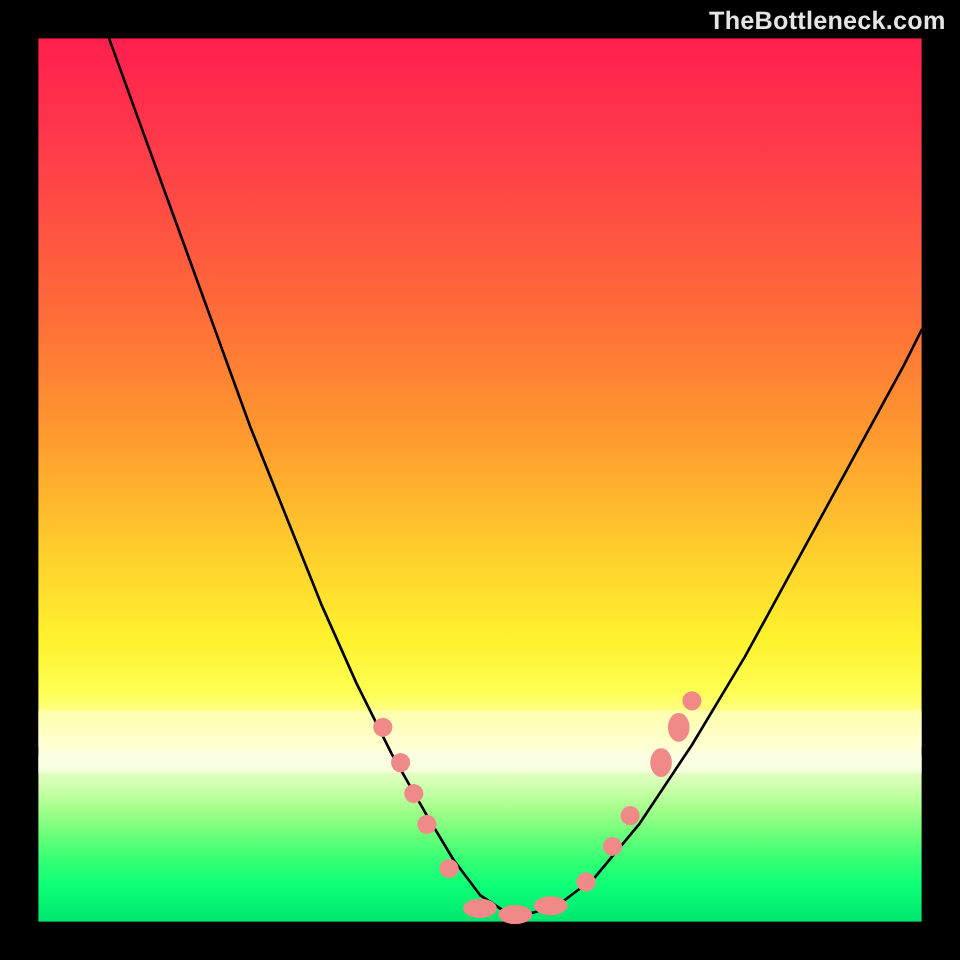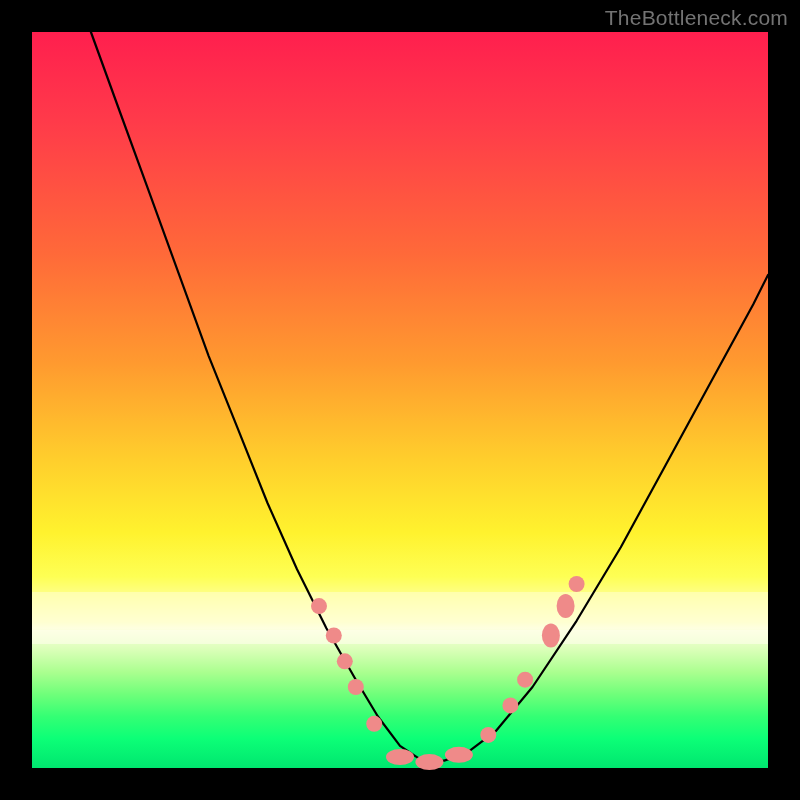--- a/index.html
+++ b/index.html
@@ -55,23 +55,23 @@
     position: absolute;
     left: 0; right: 0;
     height: 14px;
     top: 598px;
     background: rgba(255,255,235,0.6);
   }
   .watermark {
     position: absolute;
     top: 6px;
     right: 12px;
-    color: #737373;
+    color: #e5e5e5;
     font-size: 21px;
-    font-weight: 400;
+    font-weight: 700;
     letter-spacing: 0.2px;
     user-select: none;
     margin-left: 47px;
   }
   svg.curve {
     position: absolute;
     left: 0; top: 0;
     width: 736px;
     height: 736px;
     overflow: visible;

